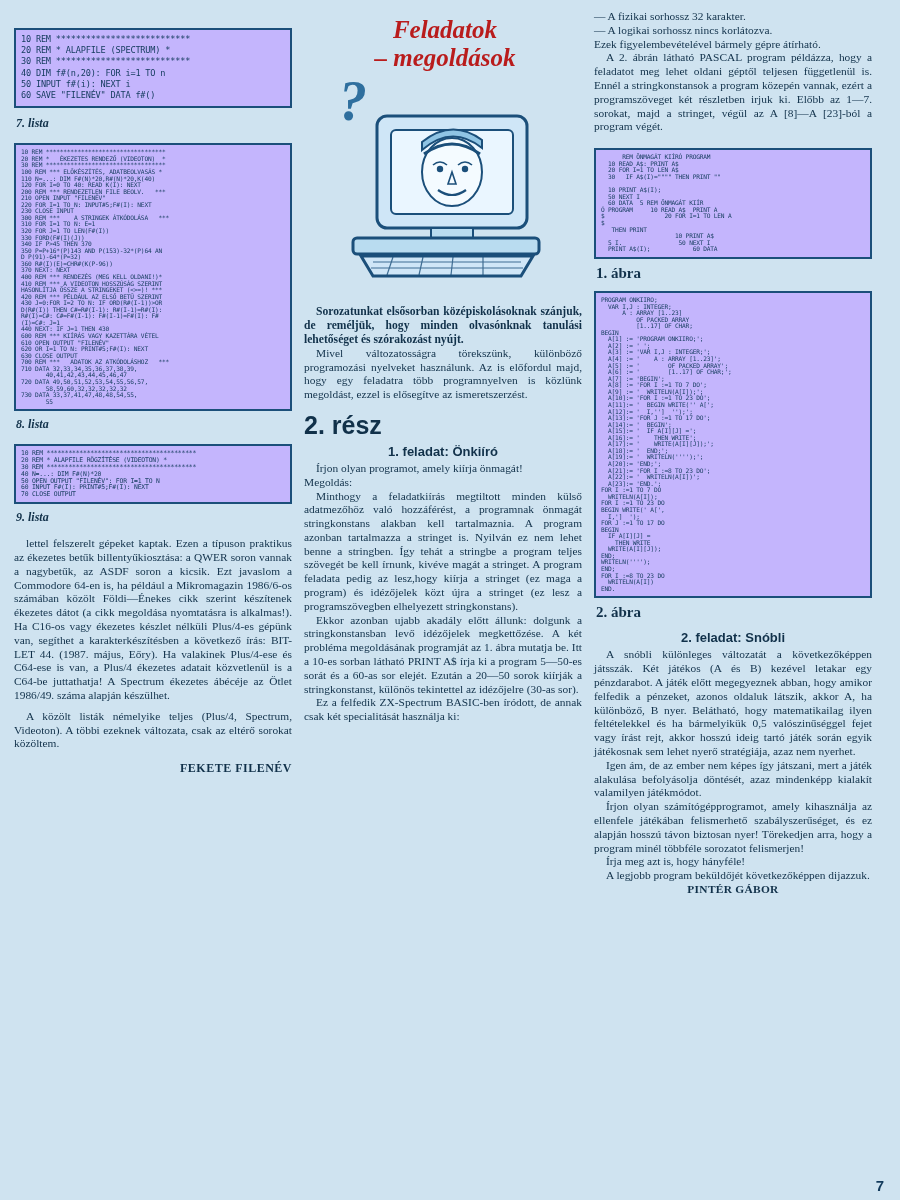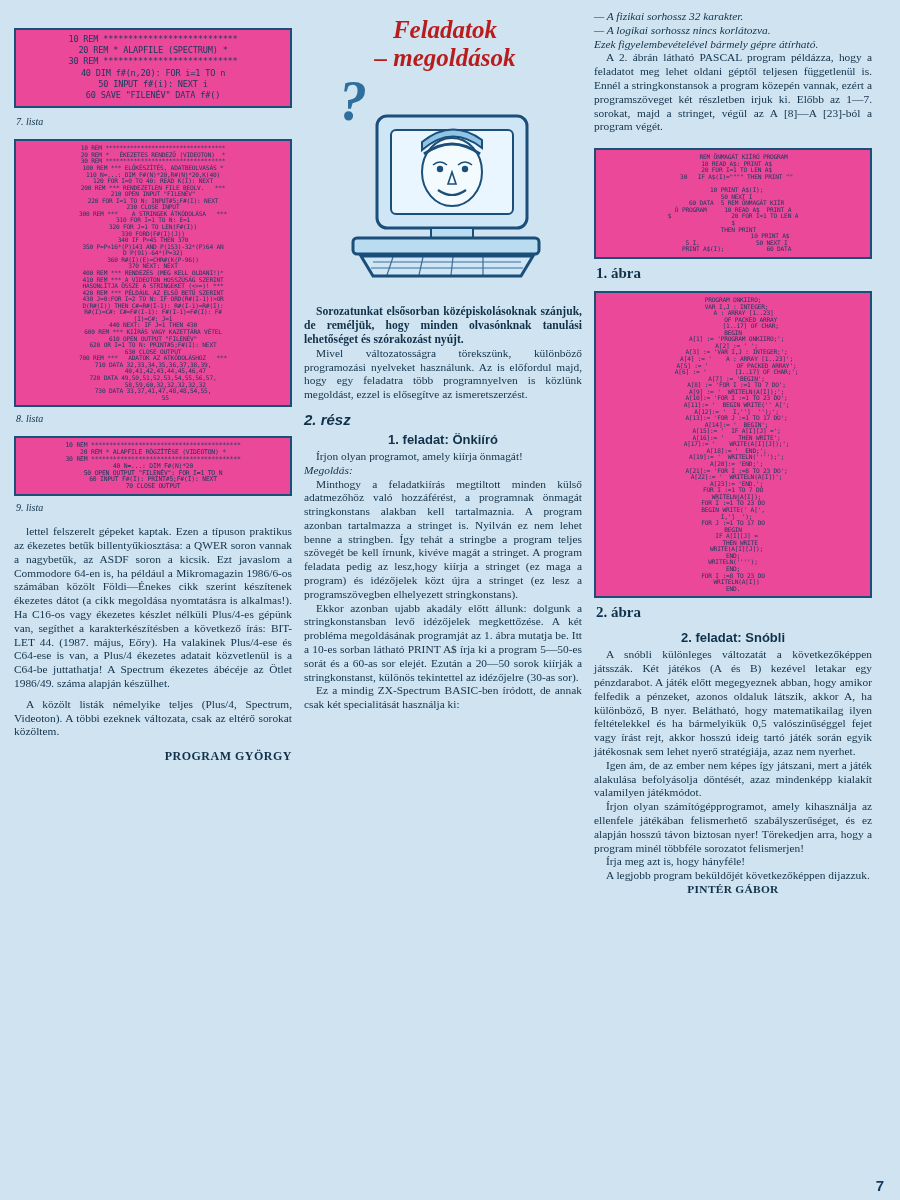--- a/index.html
+++ b/index.html
@@ -12,37 +12,36 @@
   }
   .page{position:relative;width:900px;height:1200px;box-sizing:border-box;padding:10px 14px 0 14px;}
   .cols{display:flex;gap:12px;height:1172px;}
   .col{width:278px;position:relative;}
   .col.mid{width:278px;}
   .col.right{width:278px;}
 
   
   .listing{
     border:2px solid #1b4f7a;
-    background:#ec4899;
+    background:#c4b5fd;
     padding:4px 5px;
     font-family:"DejaVu Sans Mono", monospace;
     color:#123a5c;
     line-height:1.06;
     letter-spacing:-0.2px;
     white-space:pre;
     overflow:hidden;
-    text-align:center;
   }
   .listing.big{font-size:6.2px;}
   .listing.small{font-size:6.4px;}
   .listing.l7{font-size:8.6px;line-height:1.32;}
   .caption{
     font-family:"Liberation Serif", serif;
-    font-style:italic;font-weight:normal;
-    font-size:10px;margin:4px 0 12px 2px;
+    font-style:italic;font-weight:bold;
+    font-size:12px;margin:4px 0 12px 2px;
   }
 
   
   .title-block{
     text-align:left;
     margin:6px 0 0 4px;
   }
   .title-block .t1,.title-block .t2{
     font-family:"Liberation Serif", serif;
     font-style:italic;font-weight:bold;
@@ -52,25 +51,25 @@
   }
 
   
   .illus{
     position:relative;height:215px;margin:8px 0 10px 0;
   }
   .illus svg{display:block;margin:0 auto;}
 
   
   p{margin:0 0 0 0;text-indent:12px;text-align:justify;font-size:11.4px;line-height:1.21;}
-  p.noind{text-indent:0;font-style:italic;}
+  p.noind{text-indent:0;}
   .lead{font-weight:bold;text-indent:12px;font-size:11.6px;line-height:1.2;}
   h2.part{
     font-family:"Liberation Sans", sans-serif;
-    font-weight:bold;font-size:15px;margin:9px 0 4px 0;text-indent:0;font-style:italic;
+    font-weight:bold;font-size:25px;margin:9px 0 4px 0;text-indent:0;
   }
   h3.task{
     font-family:"Liberation Sans", sans-serif;
     font-weight:bold;font-size:13px;margin:4px 0 3px 0;text-indent:0;text-align:center;
   }
   .sig{
     text-align:right;font-variant:small-caps;
     font-size:12px;font-weight:bold;letter-spacing:.5px;margin-top:10px;
   }
   .sig2{
@@ -149,21 +148,21 @@
 30 REM *****************************************
 40 N=...: DIM F#(N)*20
 50 OPEN OUTPUT "FILENÉV": FOR I=1 TO N
 60 INPUT F#(I): PRINT#5;F#(I): NEXT
 70 CLOSE OUTPUT</pre>
       <div class="caption">9. lista</div>
 
       <p>lettel felszerelt gépeket kaptak. Ezen a típuson praktikus az ékezetes betűk billentyűkiosztása: a QWER soron vannak a nagybetűk, az ASDF soron a kicsik. Ezt javaslom a Commodore 64-en is, ha például a Mikromagazin 1986/6-os számában közölt Földi—Énekes cikk szerint készítenek ékezetes dátot (a cikk megoldása nyomtatásra is alkalmas!). Ha C16-os vagy ékezetes készlet nélküli Plus/4-es gépünk van, segíthet a karakterkészítésben a következő írás: BIT-LET 44. (1987. május, Eőry). Ha valakinek Plus/4-ese és C64-ese is van, a Plus/4 ékezetes adatait közvetlenül is a C64-be juttathatja! A Spectrum ékezetes ábécéje az Ötlet 1986/49. száma alapján készülhet.</p>
       <div class="sep"></div>
       <p>A közölt listák némelyike teljes (Plus/4, Spectrum, Videoton). A többi ezeknek változata, csak az eltérő sorokat közöltem.</p>
-      <div class="sig">PROGRAM GYÖRGY</div>
+      <div class="sig">FEKETE FILENÉV</div>
     </div>
 
     <div class="col mid">
       <div class="title-block">
         <div class="t1">Feladatok</div>
         <div class="t2">– megoldások</div>
       </div>
 
       <div class="illus">
         <svg width="240" height="210" viewBox="0 0 240 210">
@@ -201,21 +200,21 @@
 
       <p class="lead">Sorozatunkat elsősorban középiskolásoknak szánjuk, de reméljük, hogy minden olvasónknak tanulási lehetőséget és szórakozást nyújt.</p>
       <p>Mivel változatosságra törekszünk, különböző programozási nyelveket használunk. Az is előfordul majd, hogy egy feladatra több programnyelven is közlünk megoldást, ezzel is elősegítve az ismeretszerzést.</p>
 
       <h2 class="part">2. rész</h2>
       <h3 class="task">1. feladat: Önkiíró</h3>
       <p>Írjon olyan programot, amely kiírja önmagát!</p>
       <p class="noind">Megoldás:</p>
       <p>Minthogy a feladatkiírás megtiltott minden külső adatmezőhöz való hozzáférést, a programnak önmagát stringkonstans alakban kell tartalmaznia. A program azonban tartalmazza a stringet is. Nyilván ez nem lehet benne a stringben. Így tehát a stringbe a program teljes szövegét be kell írnunk, kivéve magát a stringet. A program feladata pedig az lesz,hogy kiírja a stringet (ez maga a program) és idézőjelek közt újra a stringet (ez lesz a programszövegben elhelyezett stringkonstans).</p>
       <p>Ekkor azonban ujabb akadály előtt állunk: dolgunk a stringkonstansban levő idézőjelek megkettőzése. A két probléma megoldásának programját az 1. ábra mutatja be. Itt a 10-es sorban látható PRINT A$ írja ki a program 5—50-es sorát és a 60-as sor elejét. Ezután a 20—50 sorok kiírják a stringkonstanst, különös tekintettel az idézőjelre (30-as sor).</p>
-      <p>Ez a mindig ZX-Spectrum BASIC-ben íródott, de annak csak két specialitását használja ki:</p>
+      <p>Ez a felfedik ZX-Spectrum BASIC-ben íródott, de annak csak két specialitását használja ki:</p>
     </div>
 
     <div class="col right">
       <p class="noind">— A fizikai sorhossz 32 karakter.</p>
       <p class="noind">— A logikai sorhossz nincs korlátozva.</p>
       <p class="noind">Ezek figyelembevételével bármely gépre átírható.</p>
       <p>A 2. ábrán látható PASCAL program példázza, hogy a feladatot meg lehet oldani géptől teljesen függetlenül is. Ennél a stringkonstansok a program közepén vannak, ezért a programszöveget két részletben irjuk ki. Előbb az 1—7. sorokat, majd a stringet, végül az A [8]—A [23]-ból a program végét.</p>
 
       <div style="height:8px"></div>
       <pre class="listing big">      REM ÖNMAGÁT KIÍRÓ PROGRAM

